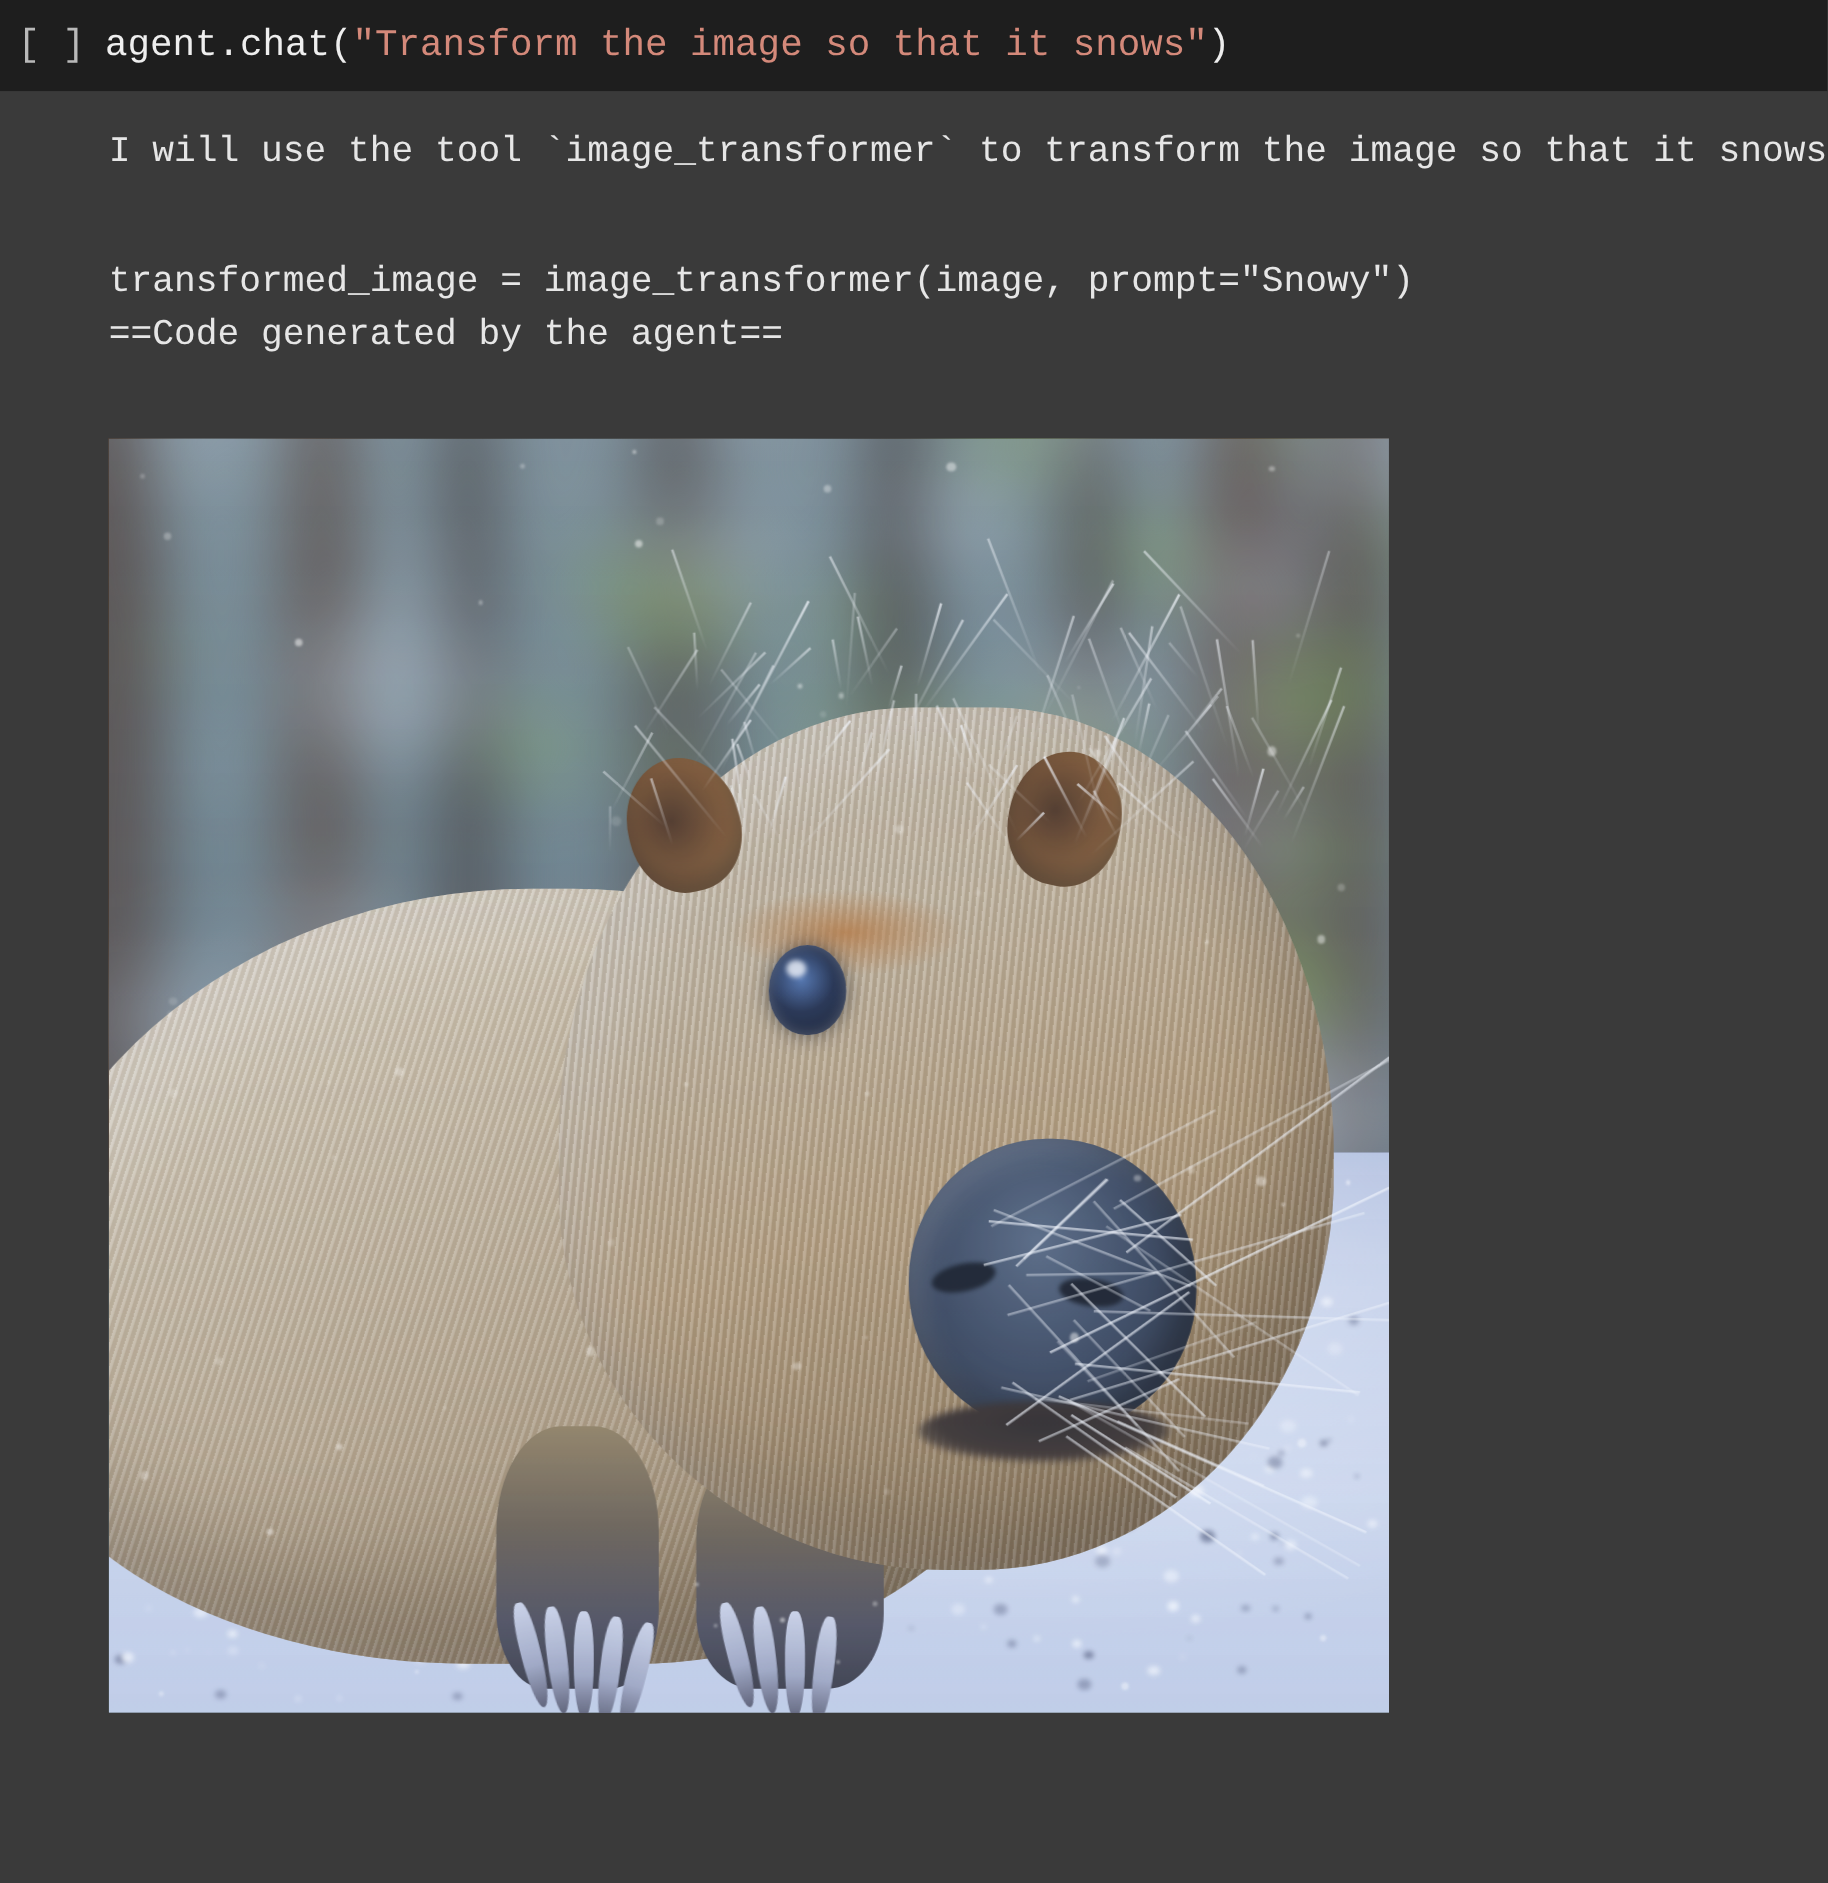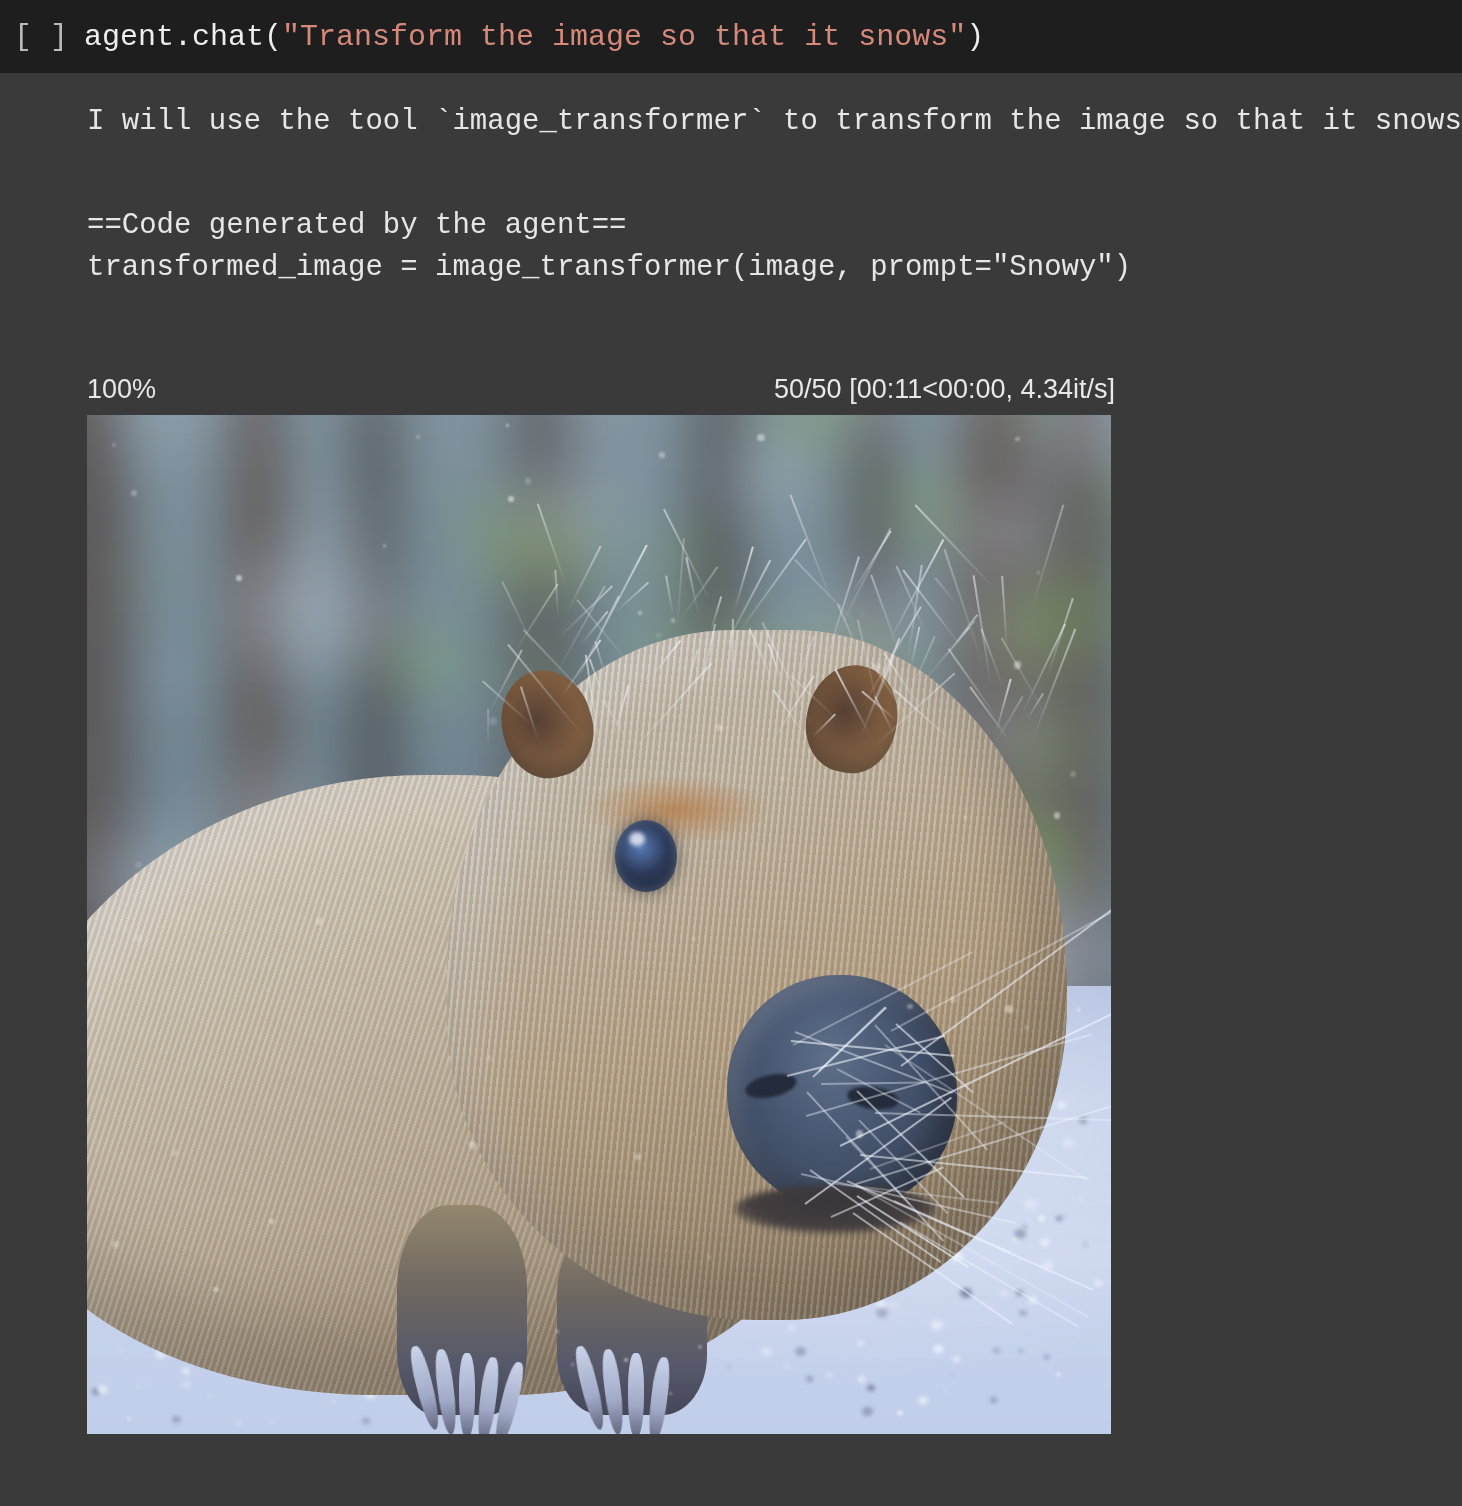--- a/index.html
+++ b/index.html
@@ -300,33 +300,26 @@
 </div>
 
 <div class="output">
 
   <div class="spacer-lg"></div>
 
   <div class="out-text block">I will use the tool `image_transformer` to transform the image so that it snows.</div>
 
   <div class="block-gap"></div>
 
+  <div class="out-text block">transformed_image = image_transformer(image, prompt="Snowy")</div>
   <div class="out-text block">==Code generated by the agent==</div>
-  <div class="out-text block">transformed_image = image_transformer(image, prompt="Snowy")</div>
 
   <div class="block-gap"></div>
 
 
-  <div class="progress-row">
-    <span class="progress-pct">100%</span>
-    <span class="progress-track">
-      <span class="progress-fill" id="progress-fill" style="width: 100%; background: rgb(76, 175, 80);"></span>
-    </span>
-    <span class="progress-meta">50/50 [00:11&lt;00:00, 4.34it/s]</span>
-  </div>
 
   <div class="image-wrap">
     <div class="scene">
       <div class="bg-base"></div>
       <div class="bg-blur" id="bg-blur">
           <div class="trunk" style="left: -10px; width: 95px; background: rgb(74, 55, 44); opacity: 0.75;"></div>
           <div class="trunk" style="left: 175px; width: 70px; background: rgb(85, 68, 58); opacity: 0.75;"></div>
           <div class="trunk" style="left: 300px; width: 55px; background: rgb(63, 58, 54); opacity: 0.75;"></div>
           <div class="trunk" style="left: 455px; width: 80px; background: rgb(75, 69, 64); opacity: 0.75;"></div>
           <div class="trunk" style="left: 640px; width: 60px; background: rgb(60, 53, 48); opacity: 0.75;"></div>

